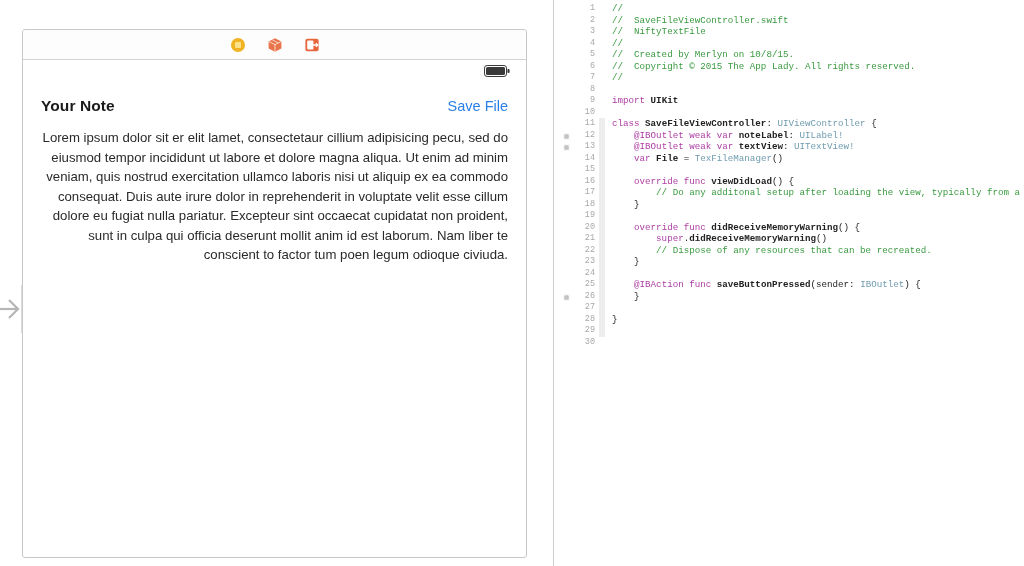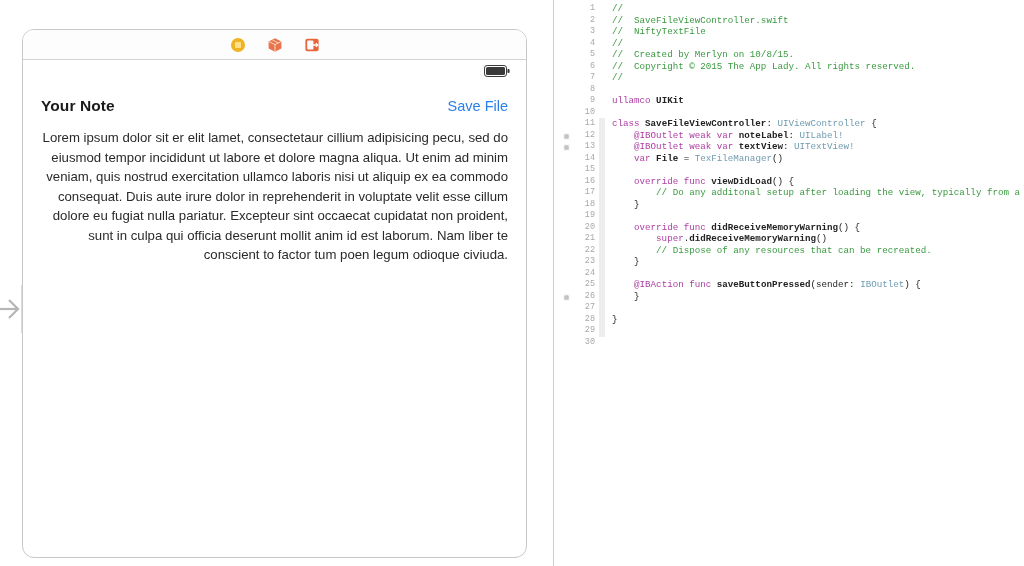--- a/index.html
+++ b/index.html
@@ -55,21 +55,21 @@
 
   
   #sim-card {
     position: absolute;
     left: 22px;
     top: 29px;
     width: 505px;
     height: 529px;
     background: #ffffff;
     border: 1px solid #c8c8c8;
-    border-radius: 12px;
+    border-radius: 3px;
     box-sizing: border-box;
     overflow: hidden;
   }
 
   
   #sim-toolbar {
     position: relative;
     height: 29px;
     border-bottom: 1px solid #d3d3d3;
     background: #fdfdfd;
@@ -414,21 +414,21 @@
       </div>
     <div id="code-area">
         <div class="code-line"><span class="tk-cmt">//</span></div>
         <div class="code-line"><span class="tk-cmt">//  SaveFileViewController.swift</span></div>
         <div class="code-line"><span class="tk-cmt">//  NiftyTextFile</span></div>
         <div class="code-line"><span class="tk-cmt">//</span></div>
         <div class="code-line"><span class="tk-cmt">//  Created by Merlyn on 10/8/15.</span></div>
         <div class="code-line"><span class="tk-cmt">//  Copyright © 2015 The App Lady. All rights reserved.</span></div>
         <div class="code-line"><span class="tk-cmt">//</span></div>
         <div class="code-line">&nbsp;</div>
-        <div class="code-line"><span class="tk-kw">ullamco</span><span class="tk-id"> UIKit</span></div>
+        <div class="code-line"><span class="tk-kw">import</span><span class="tk-id"> UIKit</span></div>
         <div class="code-line">&nbsp;</div>
         <div class="code-line"><span class="tk-kw">class</span><span class="tk-id"> SaveFileViewController</span><span class="tk-pln">: </span><span class="tk-type">UIViewController</span><span class="tk-pln"> {</span></div>
         <div class="code-line"><span class="tk-pln">    </span><span class="tk-attr">@IBOutlet</span><span class="tk-kw"> weak var</span><span class="tk-id"> noteLabel</span><span class="tk-pln">: </span><span class="tk-type">UILabel!</span></div>
         <div class="code-line"><span class="tk-pln">    </span><span class="tk-attr">@IBOutlet</span><span class="tk-kw"> weak var</span><span class="tk-id"> textView</span><span class="tk-pln">: </span><span class="tk-type">UITextView!</span></div>
         <div class="code-line"><span class="tk-pln">    </span><span class="tk-kw">var</span><span class="tk-id"> File</span><span class="tk-pln"> = </span><span class="tk-type">TexFileManager</span><span class="tk-pln">()</span></div>
         <div class="code-line">&nbsp;</div>
         <div class="code-line"><span class="tk-pln">    </span><span class="tk-kw">override func</span><span class="tk-id"> viewDidLoad</span><span class="tk-pln">() {</span></div>
         <div class="code-line"><span class="tk-pln">        </span><span class="tk-cmt">// Do any additonal setup after loading the view, typically from a nib.</span></div>
         <div class="code-line"><span class="tk-pln">    }</span></div>
         <div class="code-line">&nbsp;</div>

